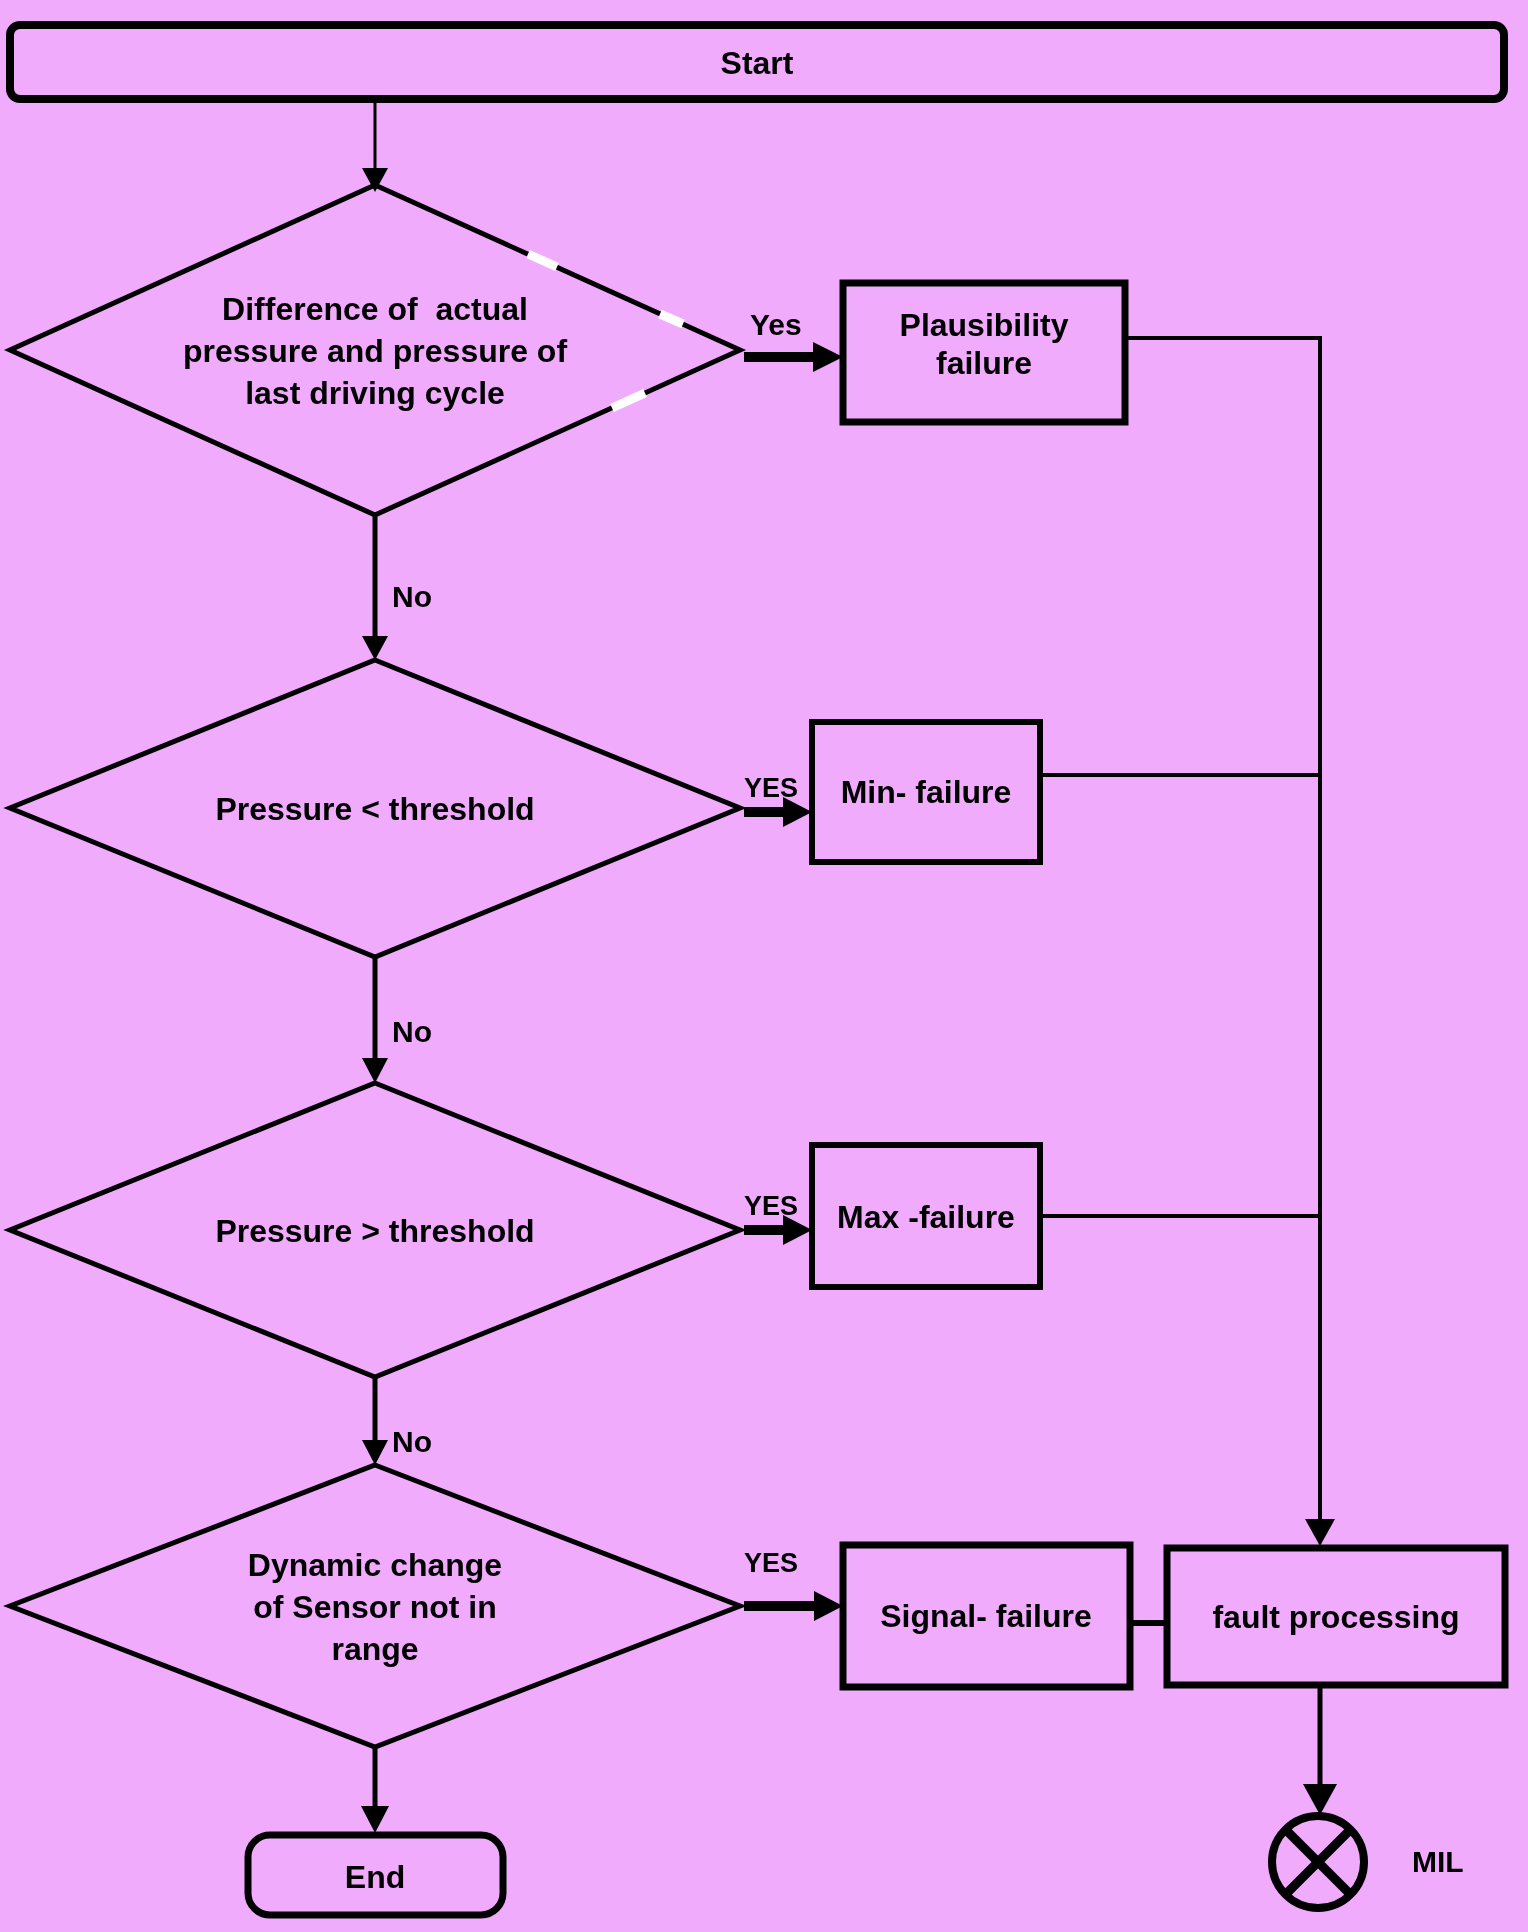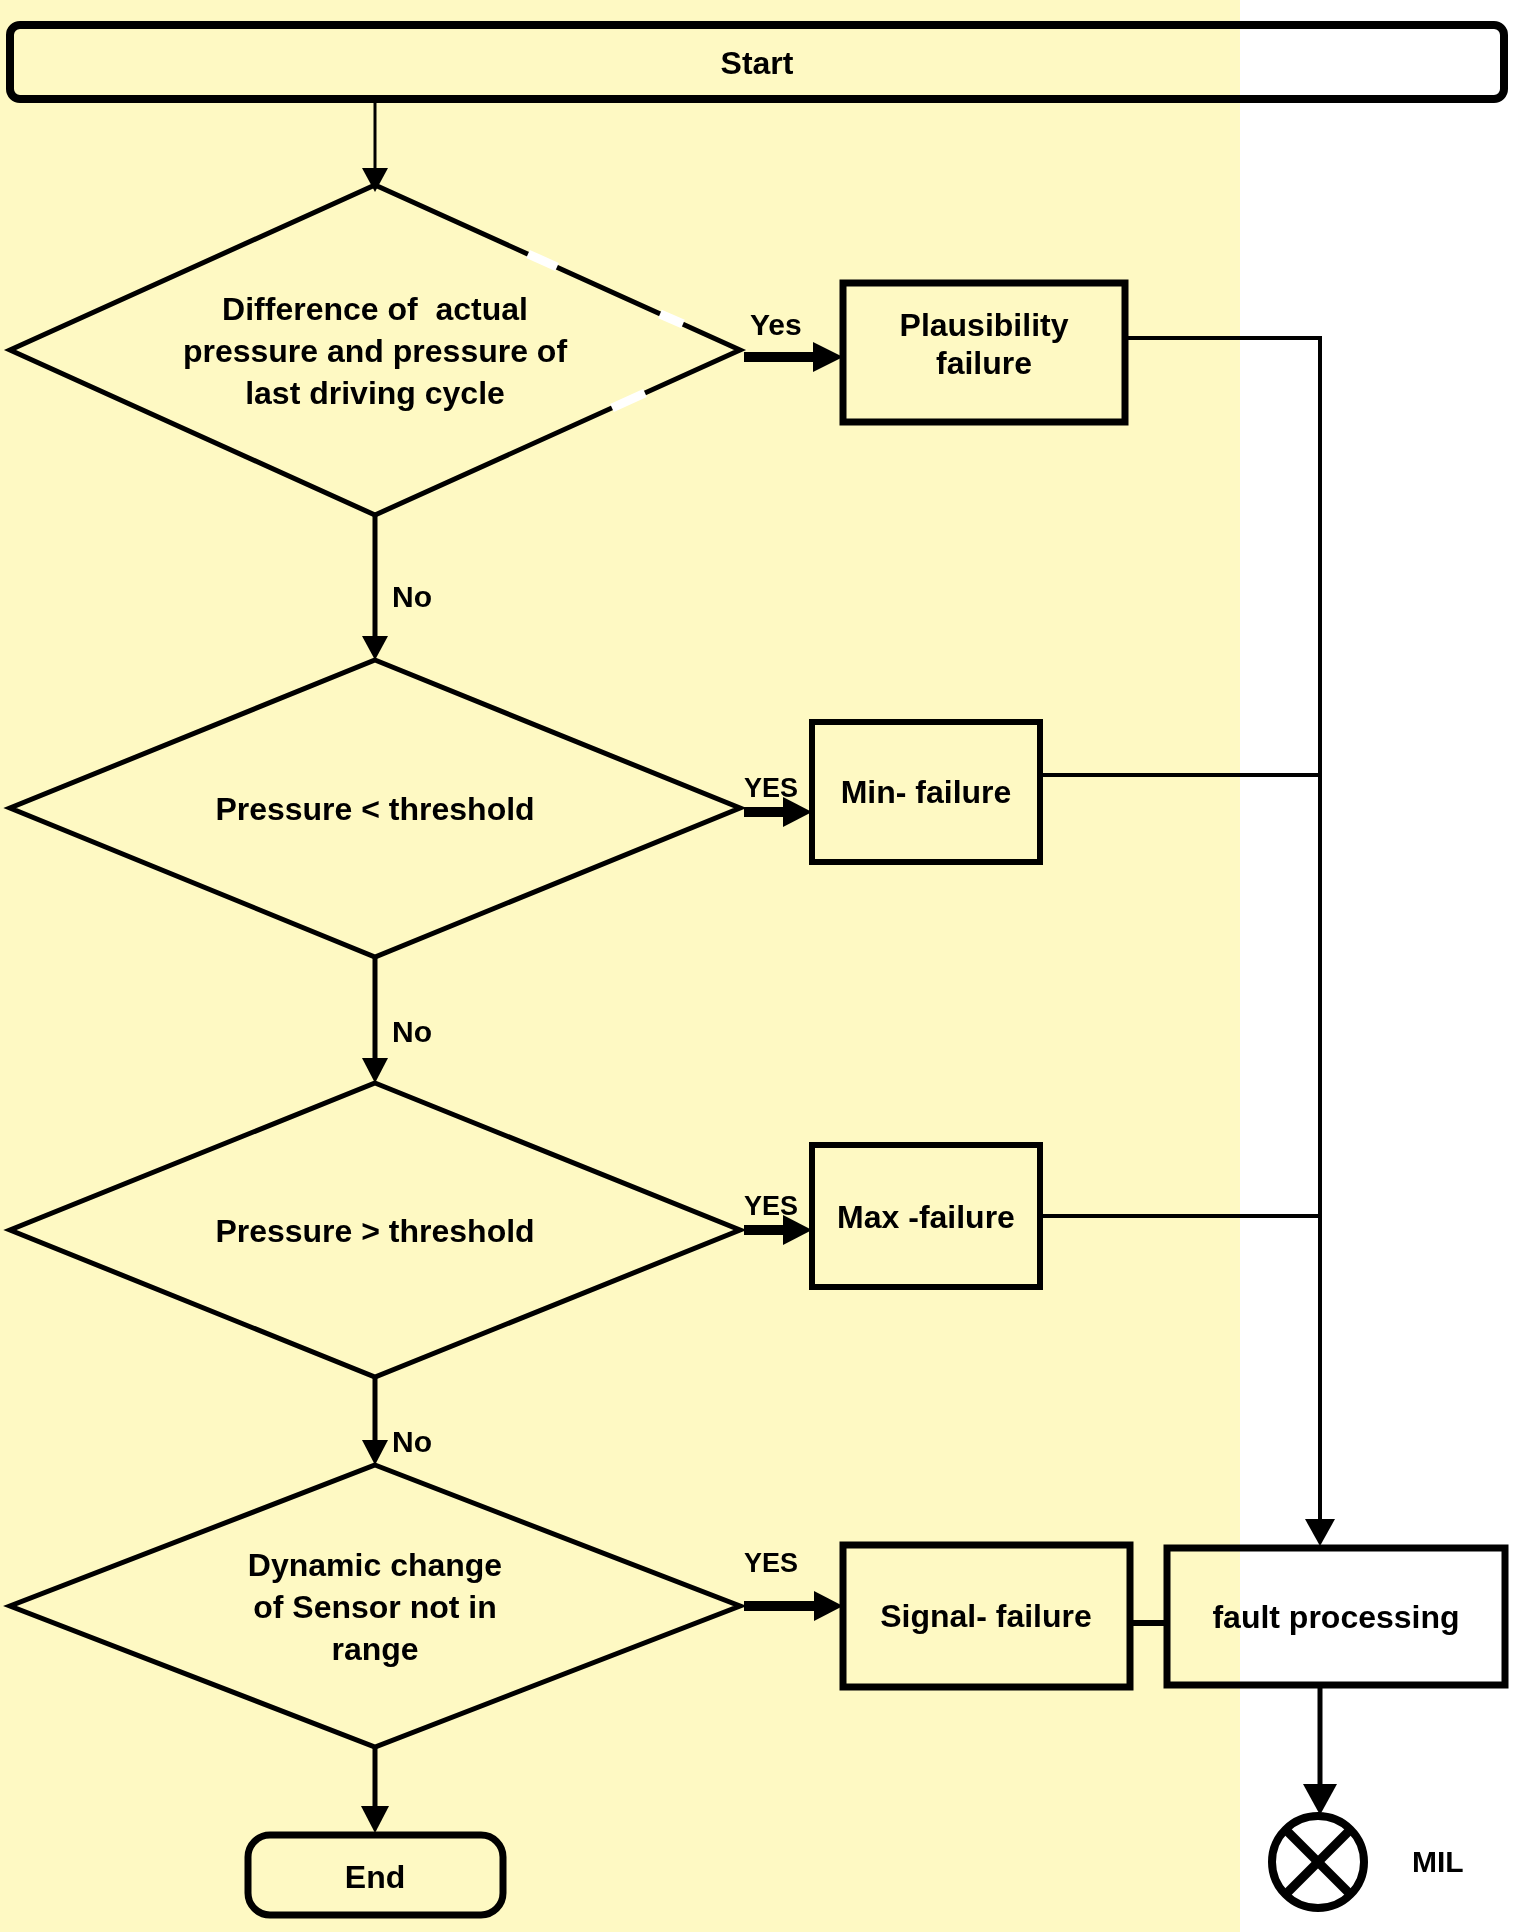--- a/index.html
+++ b/index.html
@@ -1,23 +1,23 @@
 <!DOCTYPE html>
 <html><head>
 <meta charset="utf-8">
 <style>
   html, body {
     margin: 0;
     padding: 0;
     background: #ffffff;
   }
   .canvas {
-    width: 1240px;
+    width: 1528px;
     height: 1932px;
-    background: #fef9c3;
+    background: #f0abfc;
     position: relative;
   }
   svg {
     display: block;
   }
   text {
     font-family: "Liberation Sans", "DejaVu Sans", sans-serif;
     font-weight: bold;
     fill: #000000;
   }

